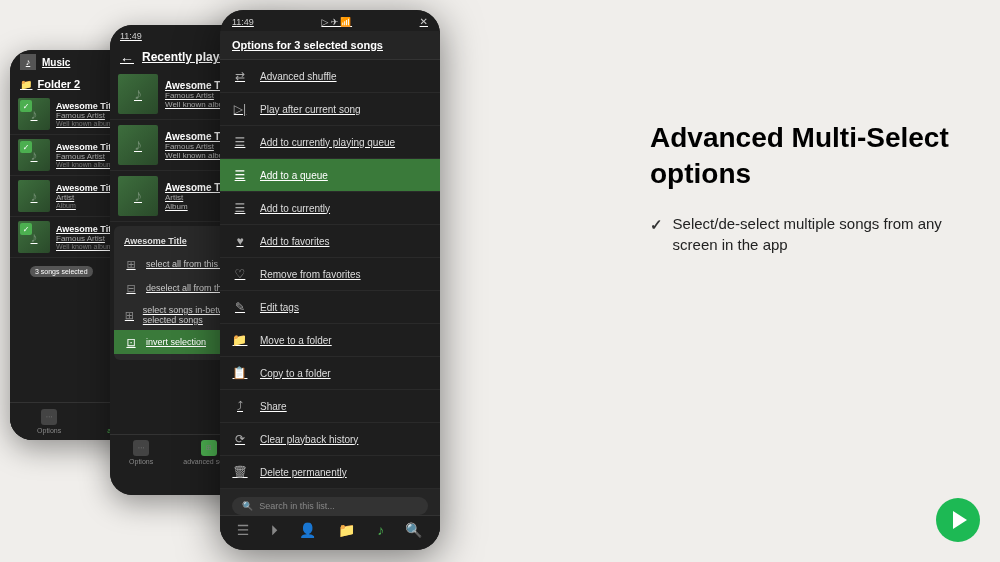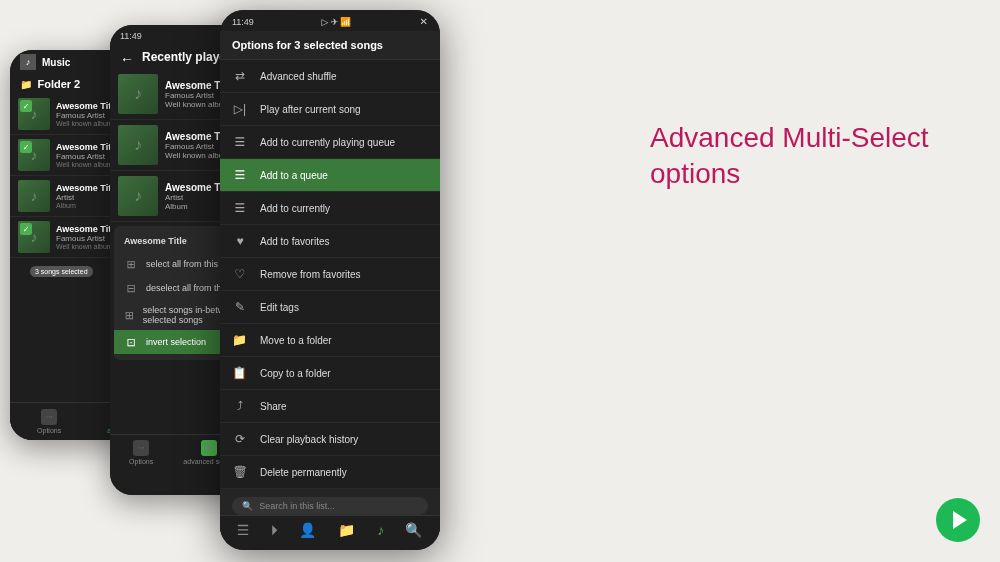--- a/index.html
+++ b/index.html
@@ -14,22 +14,22 @@
 
     
     .right-panel {
       position: absolute;
       right: 30px;
       top: 120px;
       width: 320px;
     }
     .right-panel h2 {
       font-size: 28px;
-      font-weight: 400;
-      color: #be185d;
+      font-weight: 700;
+      color: #000000;
       line-height: 1.3;
       margin-bottom: 20px;
     }
     .feature-list {
       list-style: none;
       padding: 0;
     }
     .feature-list li {
       display: flex;
       align-items: flex-start;
@@ -107,20 +107,21 @@
       z-index: 3;
     }
 
     
     .screen {
       width: 100%;
       height: 100%;
       background: #1e1e1e;
       color: #fff;
       font-size: 10px;
+      text-decoration: underline;
     }
 
     
     .screen-back {
       background: #1e1e1e;
       padding: 0;
     }
     .status-bar-back {
       display: flex;
       justify-content: space-between;
@@ -711,16 +712,17 @@
       <span class="nav-icon-item">📁</span>
       <span class="nav-icon-item active">♪</span>
       <span class="nav-icon-item">🔍</span>
     </div>
   </div>
 </div>
 
 <div class="right-panel">
   <h2>Advanced Multi-Select options</h2>
   <ul class="feature-list">
+    <li>Select/de-select multiple songs from any screen in the app</li>
   </ul>
 </div>
 
 <div class="play-badge"></div>
 
 </body></html>

